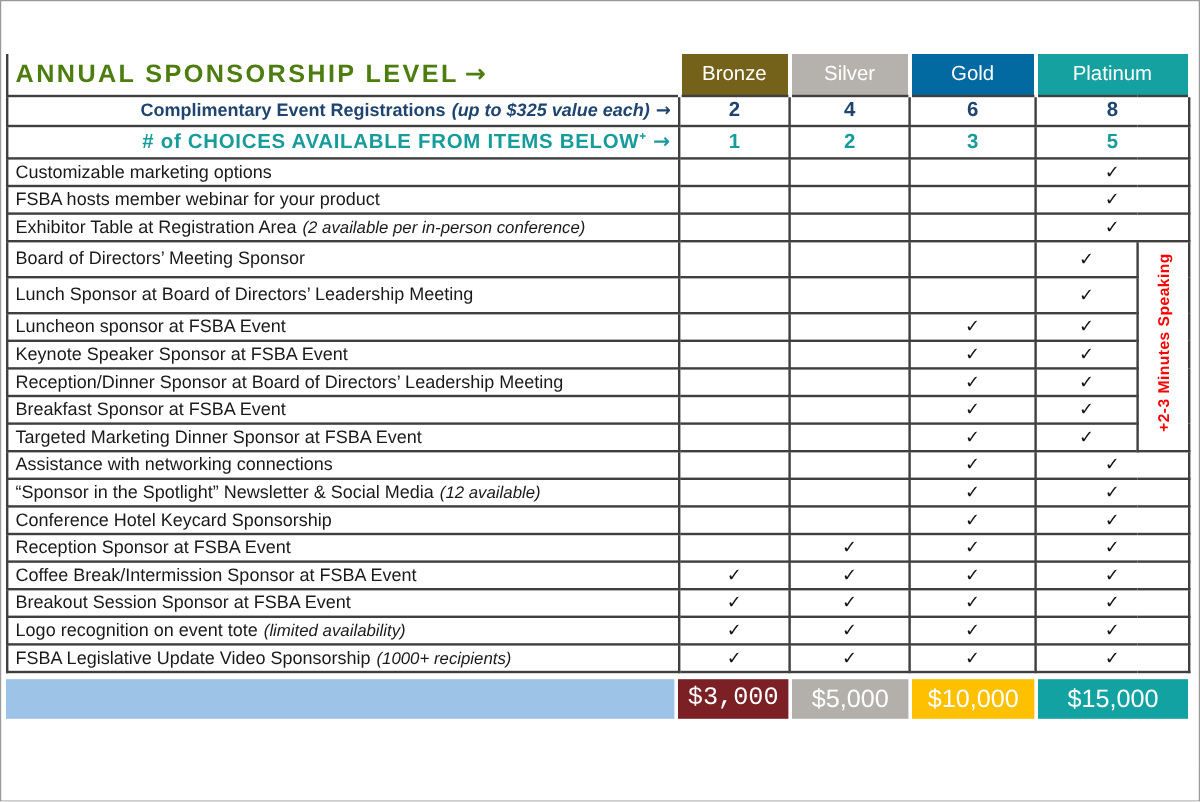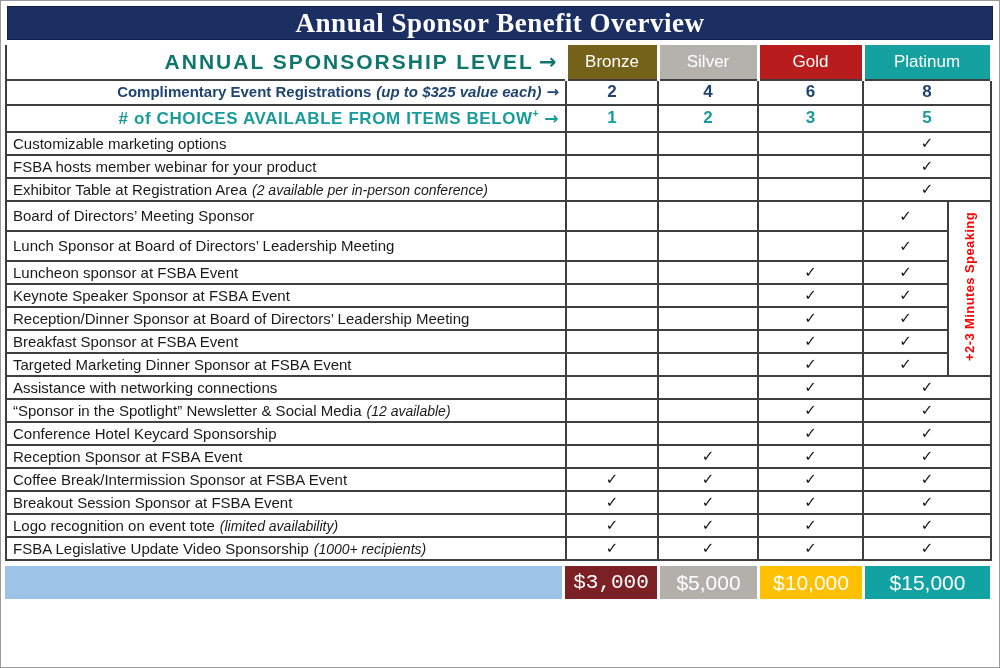--- a/index.html
+++ b/index.html
@@ -19,21 +19,21 @@
   table.benefits{
     position:absolute;left:5px;top:42px;width:985px;
     border-collapse:collapse;table-layout:fixed;
   }
   table.benefits td{
     border:2px solid #3f3f3f;box-sizing:border-box;padding:0 6px;overflow:hidden;
   }
   tr.level-row{height:36px;}
   tr.level-row td{border-top:3px solid #fff;}
   .level-label{
-    text-align:right;color:#0f766e;font-weight:bold;font-size:21px;letter-spacing:2px;
+    color:#4d7c0f;font-weight:bold;font-size:21px;letter-spacing:2px;
     padding-right:10px;white-space:nowrap;
   }
   .arrow{font-family:"DejaVu Sans",sans-serif;font-weight:bold;margin-left:5px;}
   .tier-head{
     text-align:center;color:#fff;font-size:17px;
     border-left:3px solid #fff !important;border-right:3px solid #fff !important;
   }
   tr.meta-row-navy{height:25px;}
   tr.meta-row-teal{height:27px;padding-left:36px;}
   .meta-label{text-align:right;white-space:nowrap;padding-right:8px;}
@@ -71,37 +71,36 @@
     background:#1C2F62;text-align:center;line-height:34px;color:#fff;white-space:nowrap;
   }
   .fb-bold{font-weight:bold;font-size:23px;margin-right:8px;}
   .fb-rest{font-size:19px;}
 </style>
 </head>
 <body>
 
 <div class="page">
 
-  <div class="titlebar">Annual Sponsor Benefit Overview</div>
 
   <table class="benefits">
     <colgroup>
       <col style="width:560px">
         <col style="width:92px">
         <col style="width:100px">
       <col style="width:105px">
         <col style="width:85px">
         <col style="width:43px">
     </colgroup>
     <tbody id="tbody">
         <tr class="level-row">
           <td class="level-label"><span>ANNUAL SPONSORSHIP LEVEL</span><span class="arrow">→</span></td>
           <td class="tier-head" style="background: rgb(117, 98, 26);">Bronze</td>
           <td class="tier-head" style="background: rgb(181, 178, 174);">Silver</td>
-          <td class="tier-head" style="background: #b91c1c;">Gold</td>
+          <td class="tier-head" style="background: #0369a1;">Gold</td>
           <td class="tier-head" colspan="2" style="background: rgb(22, 161, 161);">Platinum</td>
         </tr>
         <tr class="meta-row-navy">
           <td class="meta-label"><span>Complimentary Event Registrations</span><span class="meta-italic">(up to $325 value each)</span><span class="arrow">→</span></td>
           <td class="meta-val">2</td>
           <td class="meta-val">4</td>
           <td class="meta-val">6</td>
           <td class="meta-val" colspan="2">8</td>
         </tr>
         <tr class="meta-row-teal">

